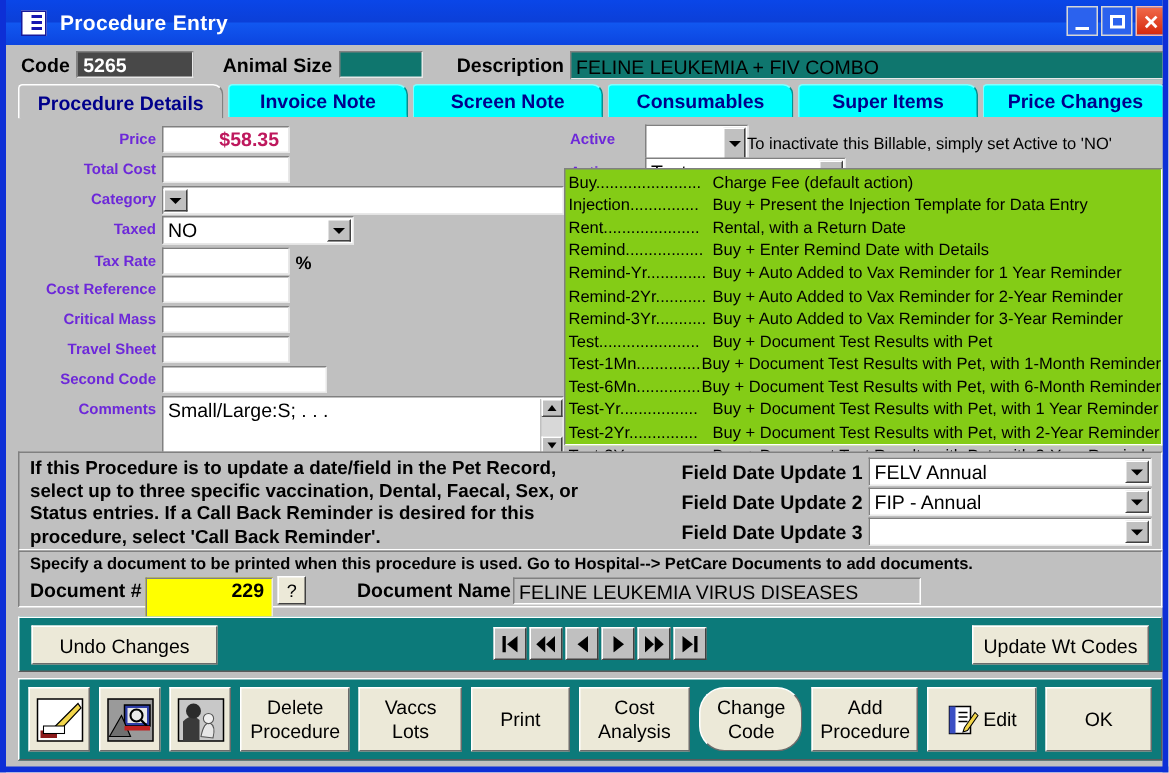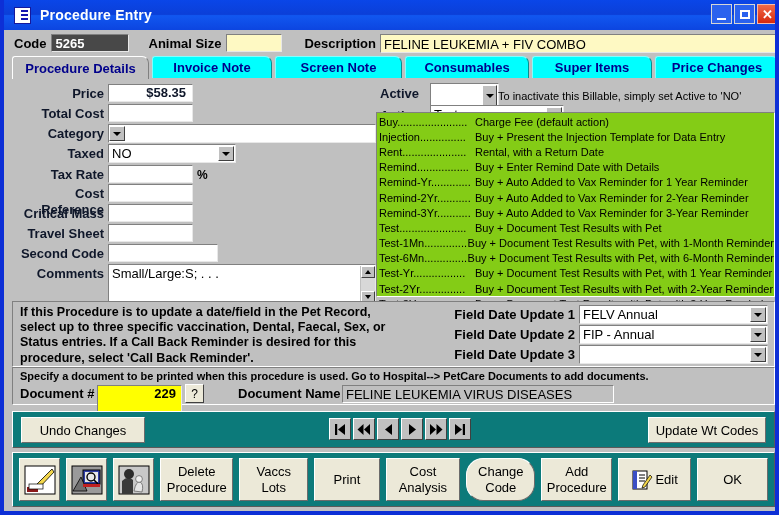--- a/index.html
+++ b/index.html
@@ -92,21 +92,21 @@
     background: #c0c0c0;
     display: flex;
     align-items: center;
   }
   .hdr-label {
     font-size: 13px;
     color: #000;
     font-weight: bold;
   }
   .sunken {
-    background: #fef9c3;
+    background: #0f766e;
     border-top: 1px solid #808080;
     border-left: 1px solid #808080;
     border-right: 1px solid #e8e8e8;
     border-bottom: 1px solid #e8e8e8;
     box-sizing: border-box;
   }
   #code-field {
     width: 78px; height: 18px;
     background: #484848;
     color: #ffffff;
@@ -167,37 +167,37 @@
   }
   
   #panel {
     position: absolute;
     left: 4px; top: 78px;
     width: 771px; height: 225px;
     background: #c0c0c0;
   }
   .frm-label {
     position: absolute;
-    font-size: 13px;
-    font-weight: bold;
-    color: #0f172a;
+    font-size: 10px;
+    font-weight: bold;
+    color: #6d28d9;
     text-align: right;
     line-height: 16px;
   }
   .frm-input {
     position: absolute;
     background: #ffffff;
     border-top: 1px solid #808080;
     border-left: 1px solid #808080;
     border-right: 1px solid #e8e8e8;
     border-bottom: 1px solid #e8e8e8;
     box-sizing: border-box;
     font-size: 13px;
     line-height: 16px;
-    color: #0f172a;
+    color: #be185d;
     padding-left: 3px;
   }
   .frm-input.rt { text-align: right; padding-right: 6px; font-weight: bold; }
   .combo {
     position: absolute;
     background: #ffffff;
     border-top: 1px solid #808080;
     border-left: 1px solid #808080;
     border-right: 1px solid #e8e8e8;
     border-bottom: 1px solid #e8e8e8;

